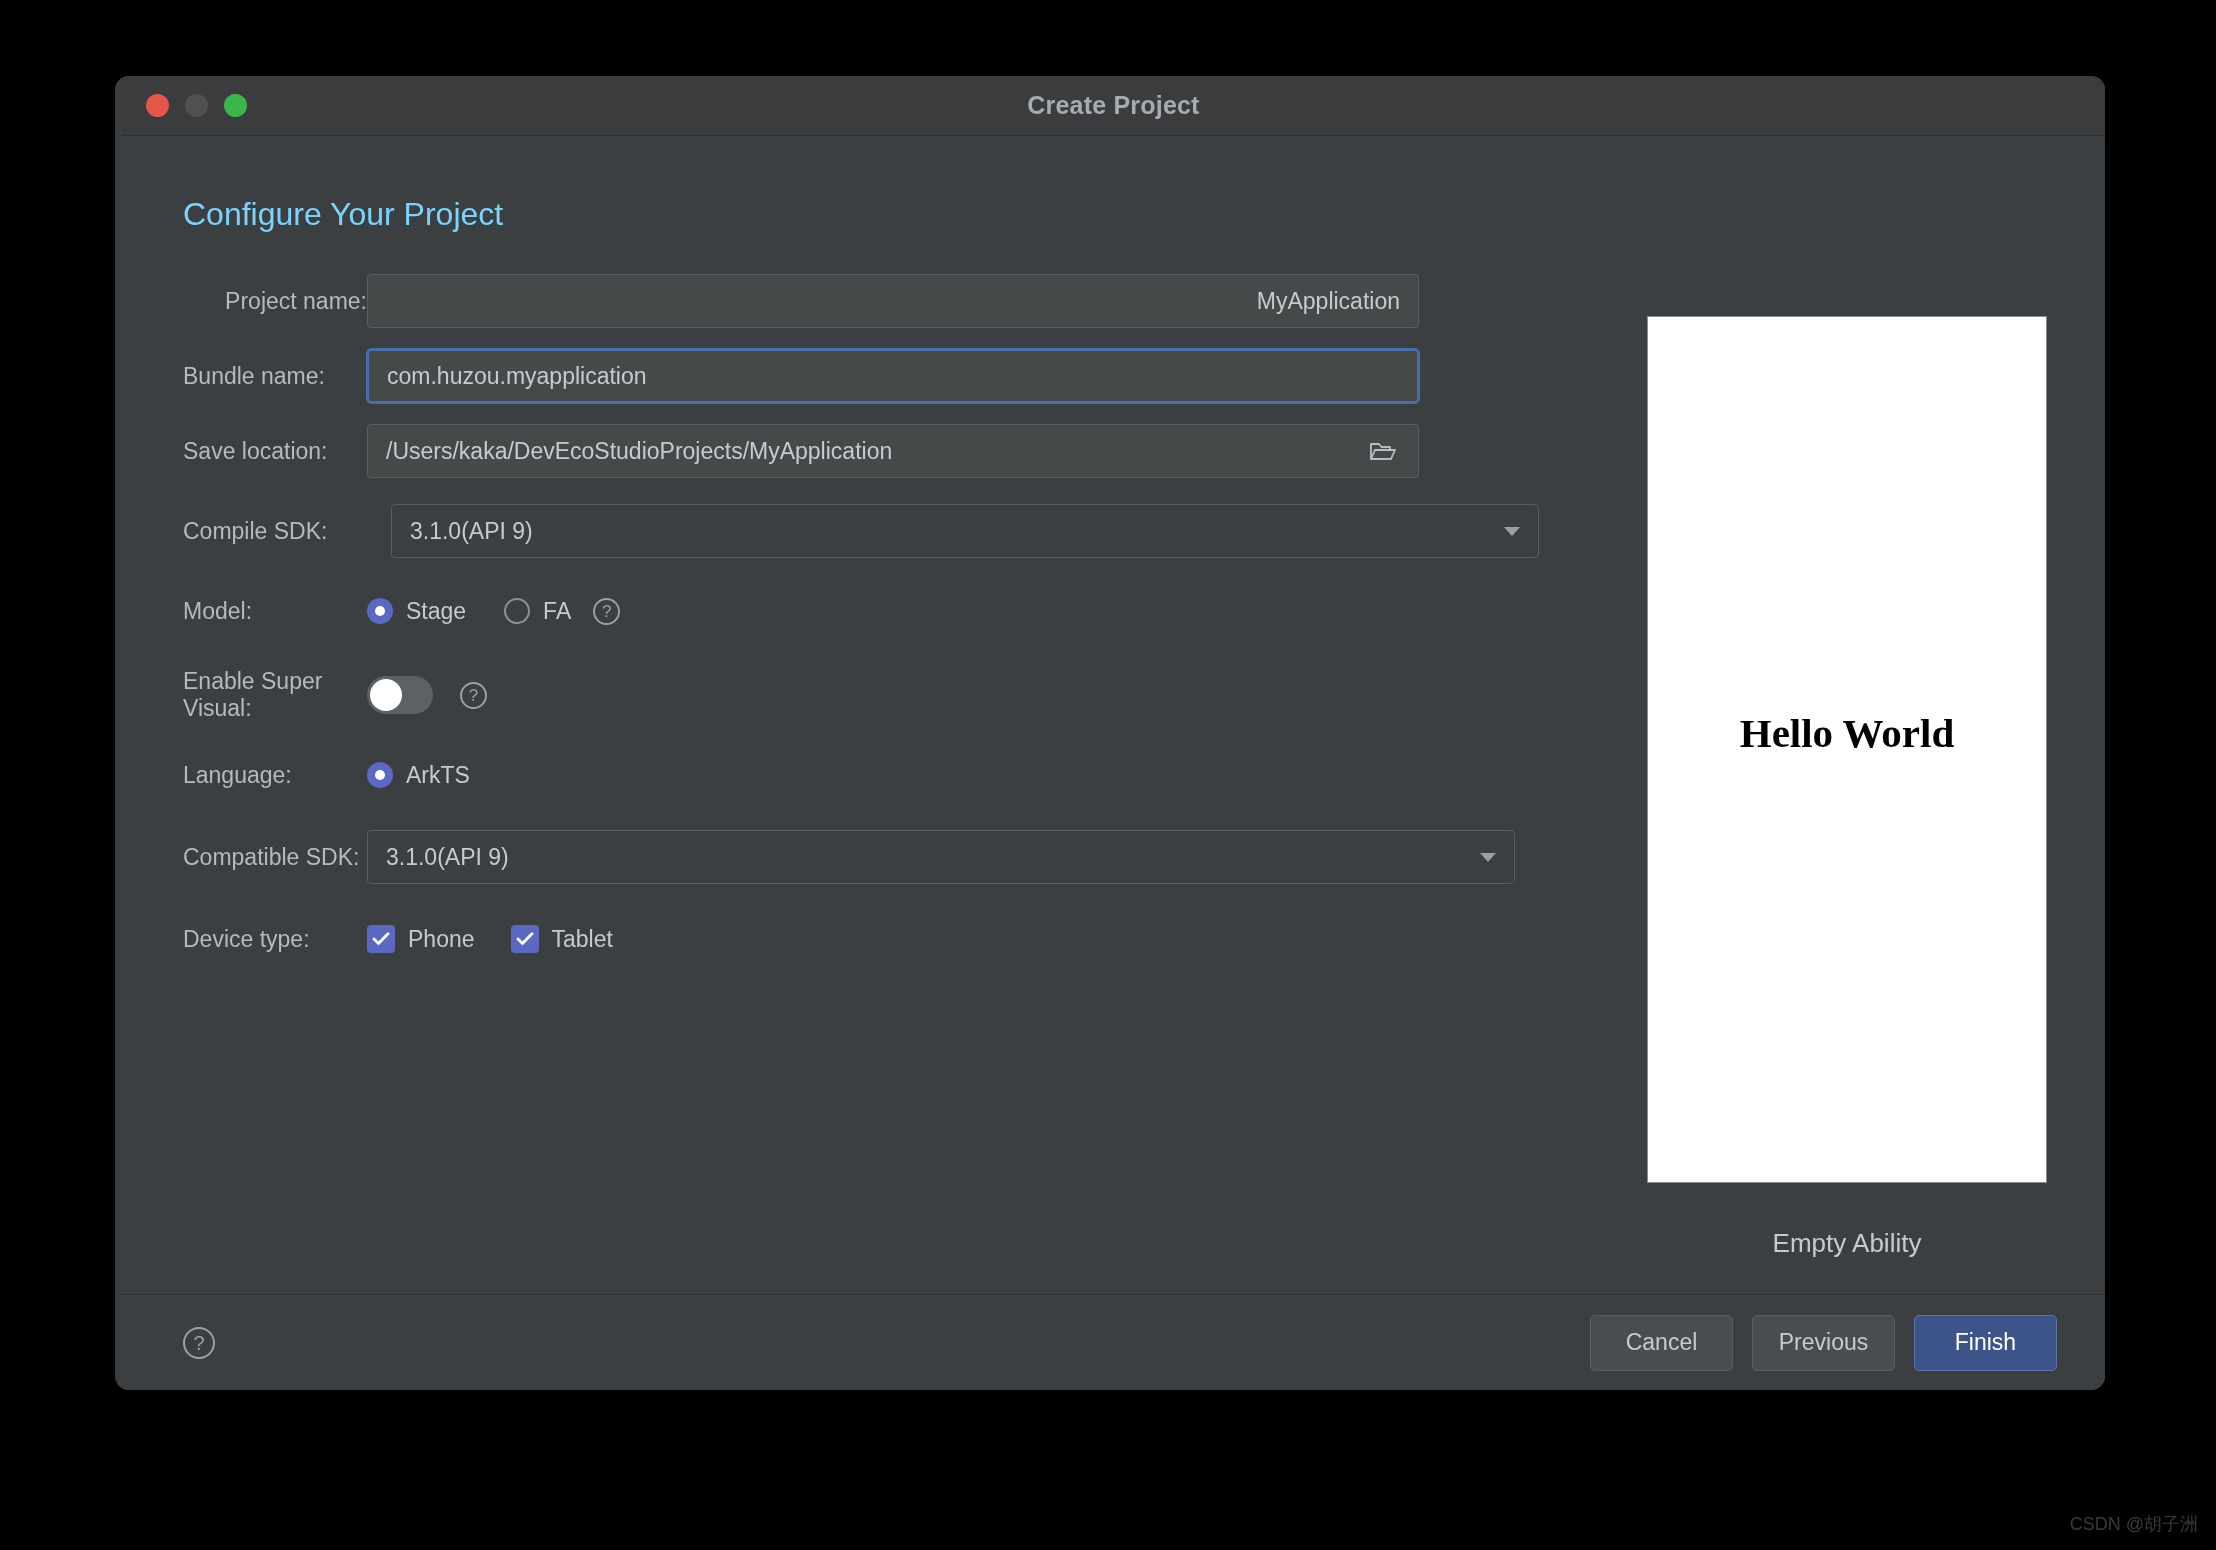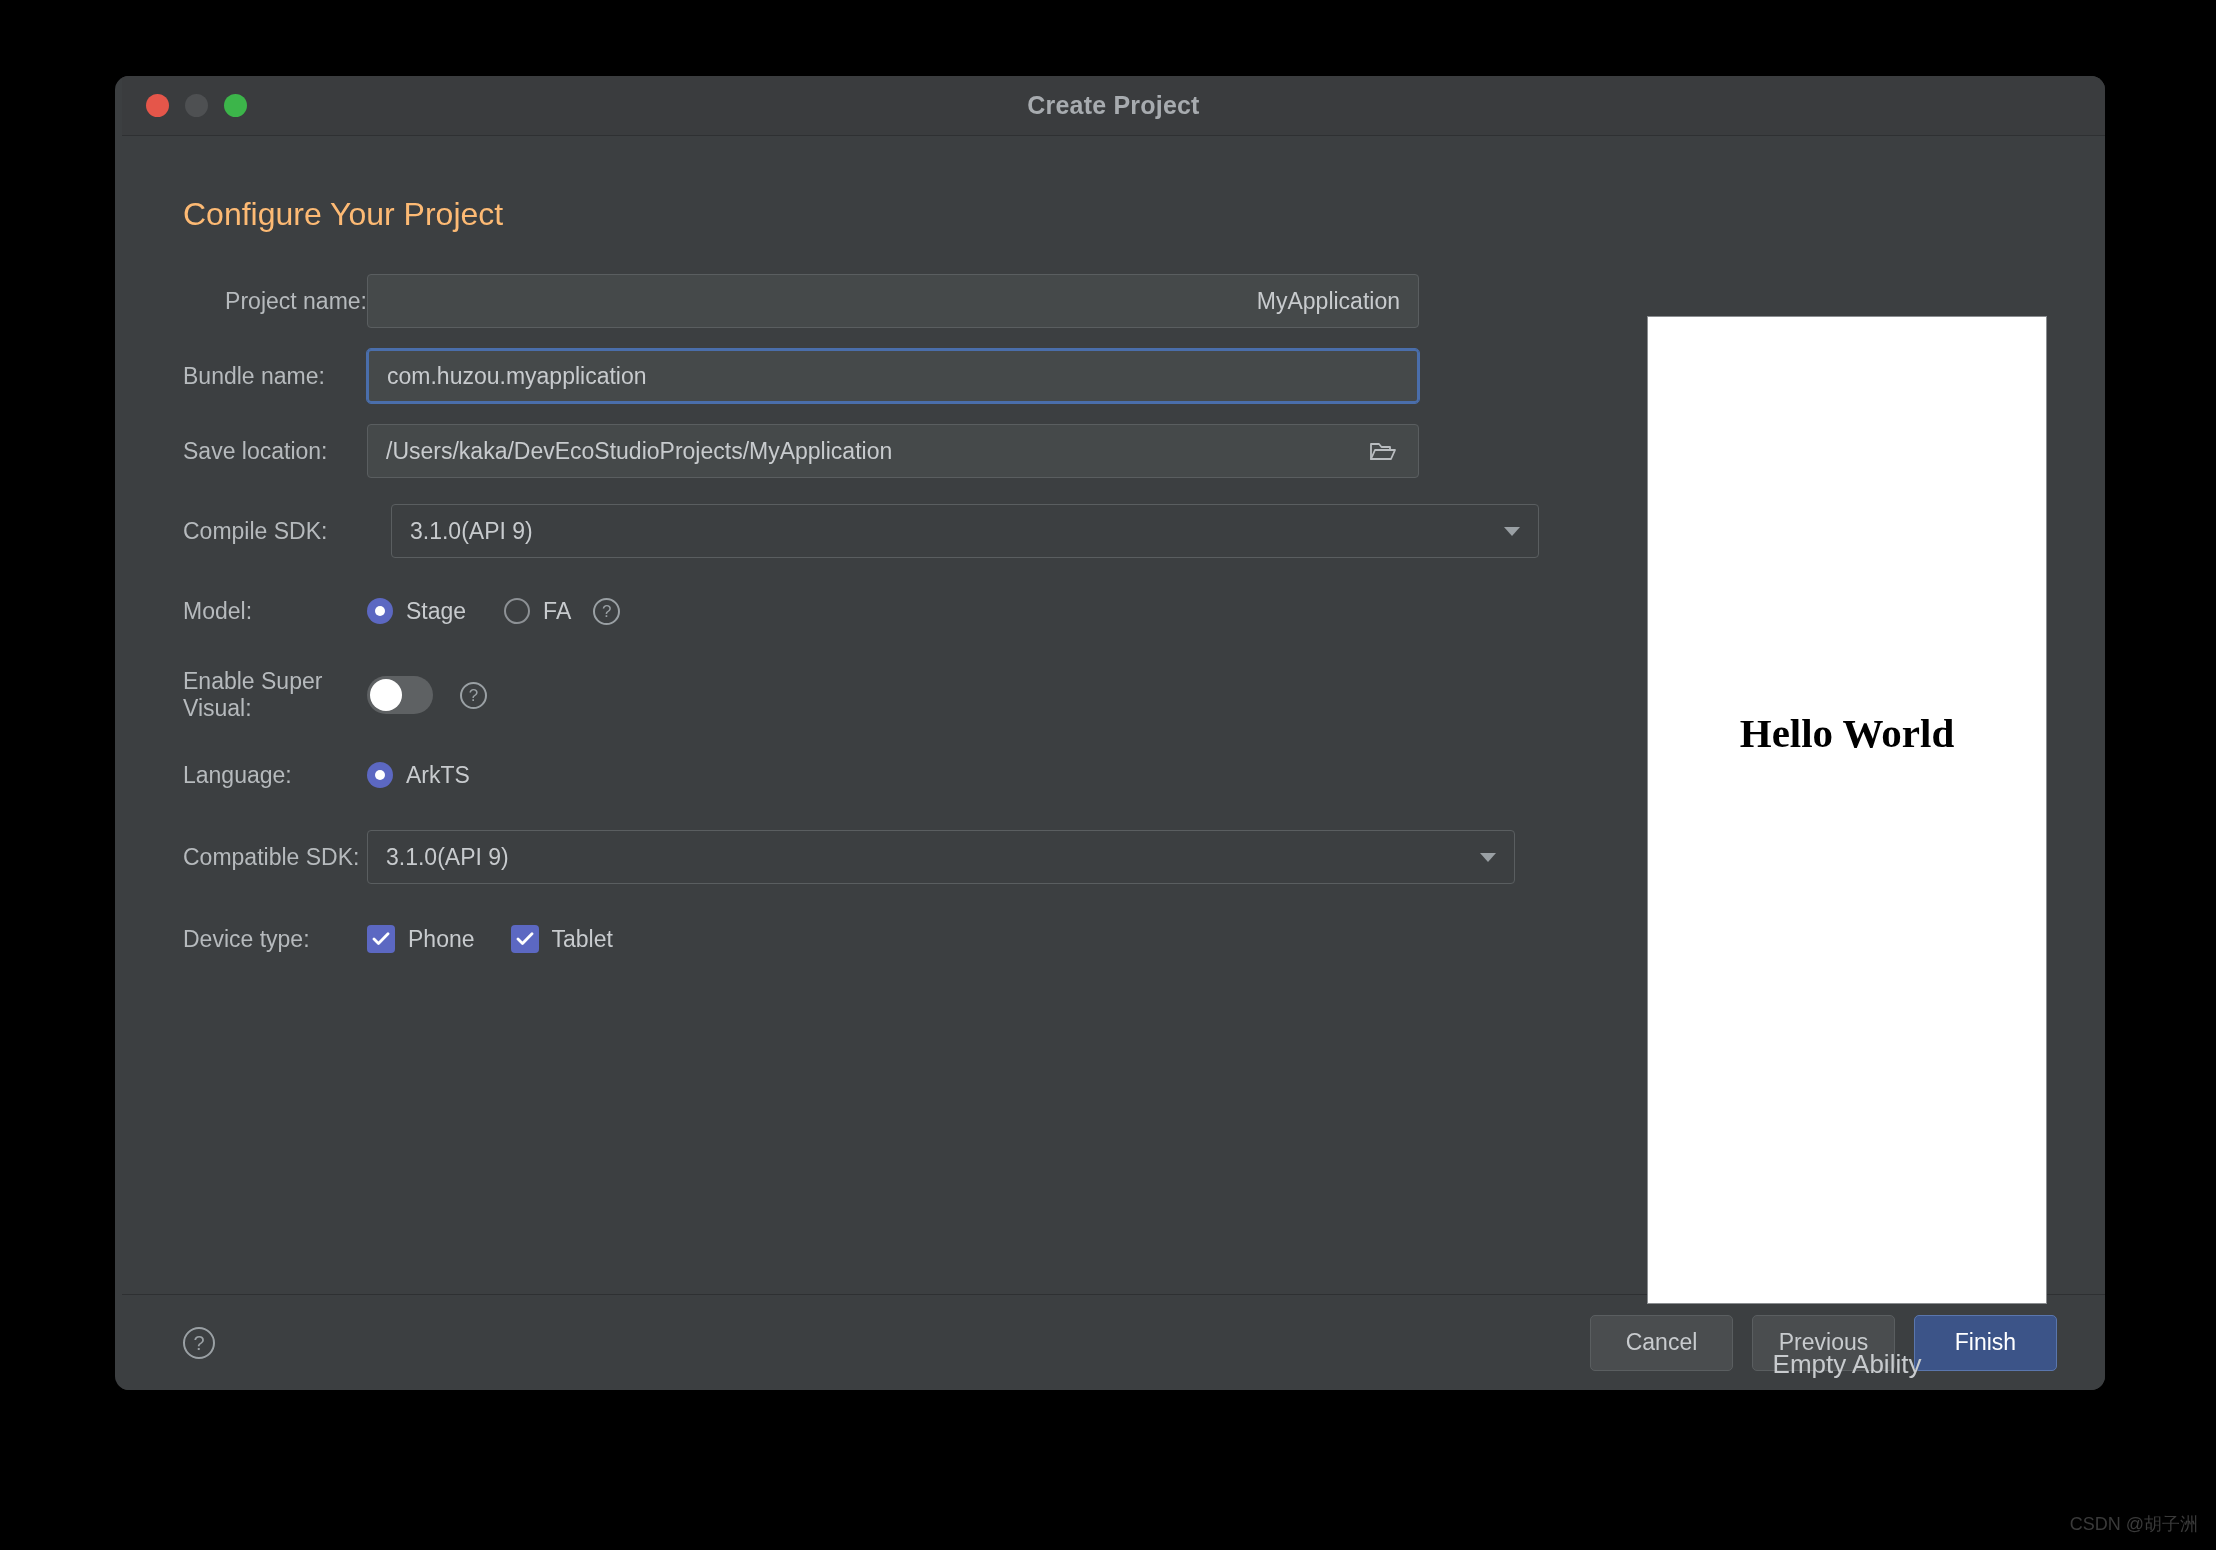--- a/index.html
+++ b/index.html
@@ -62,21 +62,21 @@
     flex: 1 1 auto;
     position: relative;
     background: #3c3f41;
   }
 
   .page-title {
     position: absolute;
     left: 61px;
     top: 60px;
     font-size: 32px;
-    color: #fdba74;
+    color: #7dd3fc;
   }
 
   
   .form {
     position: absolute;
     left: 0;
     top: 136px;
     width: 1545px;
   }
   .row {
@@ -220,21 +220,21 @@
   
   .preview-wrap {
     position: absolute;
     left: 1525px;
     top: 180px;
     width: 400px;
     text-align: center;
   }
   .phone-screen {
     width: 400px;
-    height: 988px;
+    height: 867px;
     background: #ffffff;
     border: 1px solid #8a8d90;
     display: flex;
     align-items: flex-start;
     justify-content: center;
     padding-top: 392px;
   }
   .phone-screen .hello {
     font-family: "Liberation Serif", serif;
     font-weight: bold;

